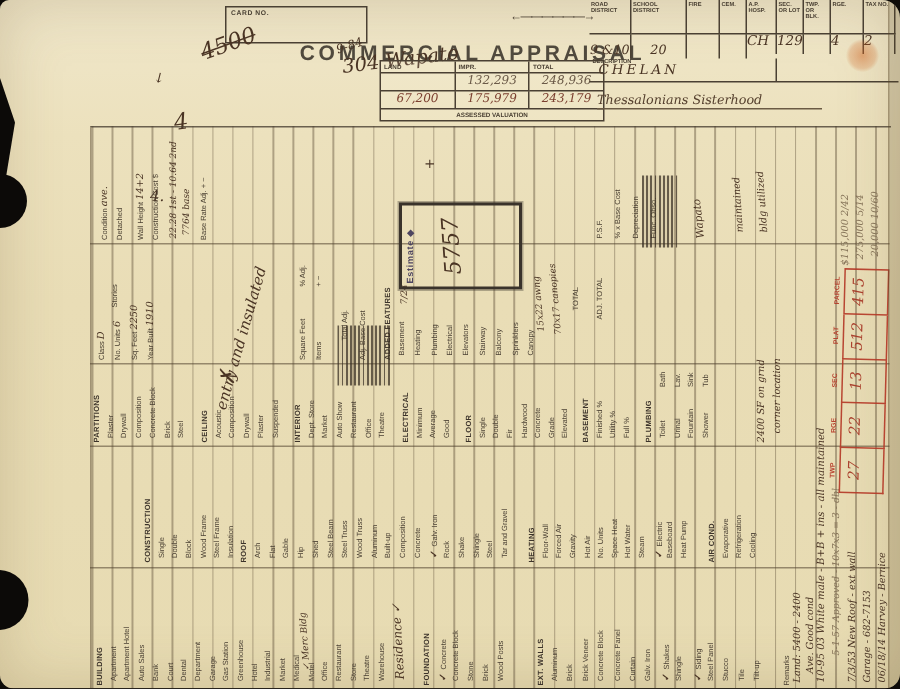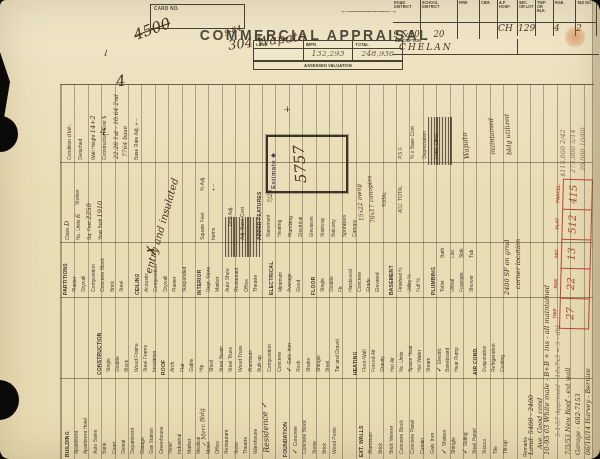--- a/index.html
+++ b/index.html
@@ -113,20 +113,25 @@
       <div class="hrow">
         <div class="hc">LAND</div>
         <div class="hc">IMPR.</div>
         <div class="hc">TOTAL</div>
       </div>
       <div class="vrow r1">
         <div class="vc"></div>
         <div class="vc">132,293</div>
         <div class="vc">248,936</div>
       </div>
+      <div class="vrow r2">
+        <div class="vc">67,200</div>
+        <div class="vc">175,979</div>
+        <div class="vc">243,179</div>
+      </div>
       <div class="cap">ASSESSED VALUATION</div>
     </div>
 
     <div class="disttab">
       <div class="dt-grid">
         <div class="dt-h">ROAD DISTRICT</div>
         <div class="dt-h">SCHOOL DISTRICT</div>
         <div class="dt-h">FIRE</div>
         <div class="dt-h">CEM.</div>
         <div class="dt-h">A.P. HOSP.</div>
@@ -144,20 +149,21 @@
         <div class="dt-tall">20</div>
         <div class="dt-tall"></div>
         <div class="dt-tall"></div>
 
         <div class="dt-desc">
           <span class="t">DESCRIPTION</span>
           <span class="v">CHELAN</span>
         </div>
       </div>
     </div>
+    <div class="dist-note">Thessalonians Sisterhood</div>
     <div class="stain"></div>
 
     <div class="rotor">
       <div class="grid-lines"></div>
       <div class="vline" style="left:80px;"></div>
       <div class="vline" style="left:161px;"></div>
       <div class="vline" style="left:216px;"></div>
       <div class="vline" style="left:296px;"></div>
 
       <div id="rotor-inner">

